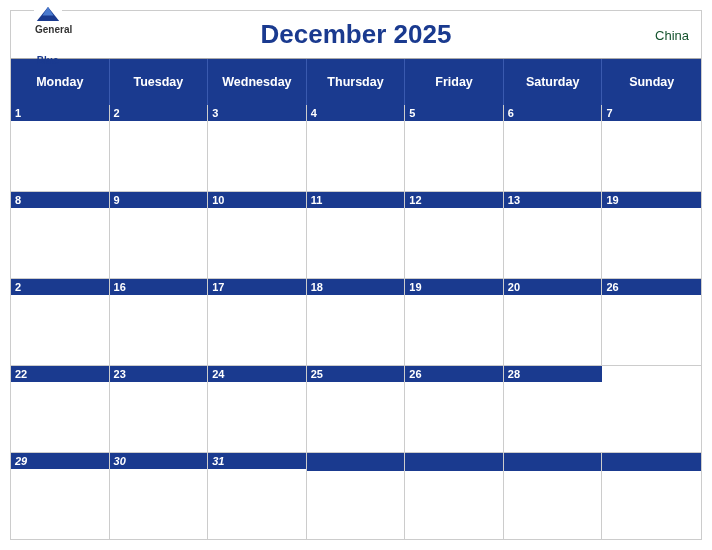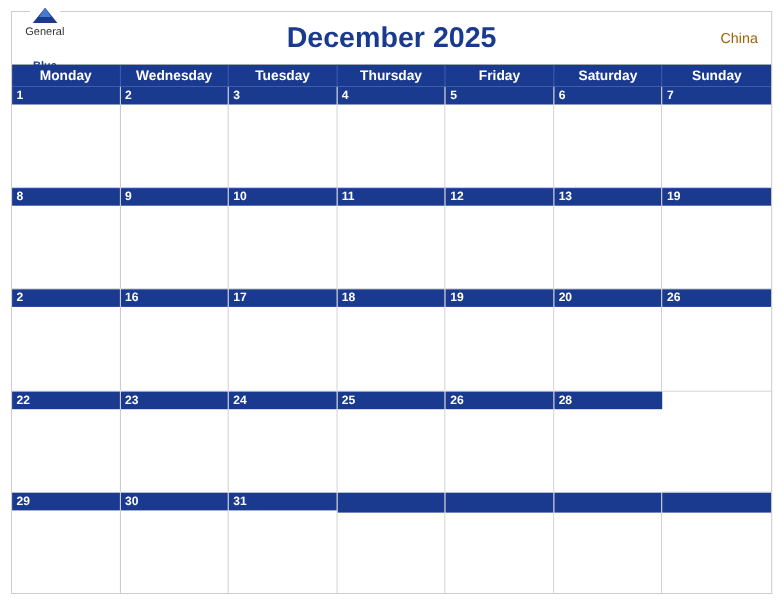--- a/index.html
+++ b/index.html
@@ -37,22 +37,23 @@
       top: 50%;
       transform: translateY(-50%);
       display: flex;
       flex-direction: column;
       align-items: center;
     }
 
     .logo-general {
       font-size: 10px;
       color: #333;
-      font-weight: normal;
+      font-weight: bold;
       line-height: 1.1;
+      margin-left: 12px;
     }
 
     .logo-blue {
       font-size: 10px;
       color: #1a3a8f;
       font-weight: bold;
       line-height: 1.1;
       margin-top: 20px;
     }
 
@@ -67,42 +68,42 @@
       color: #1a3a8f;
       text-align: left;
     }
 
     .country-label {
       position: absolute;
       right: 12px;
       top: 50%;
       transform: translateY(-50%);
       font-size: 13px;
-      color: #a16207;
+      color: #14532d;
     }
 
     .calendar-grid {
       flex: 1;
       display: flex;
       flex-direction: column;
       border-top: 1px solid #aaa;
     }
 
     .day-headers {
       display: grid;
       grid-template-columns: repeat(7, 1fr);
       background: #1a3a8f;
     }
 
     .day-header {
       color: #fff;
       text-align: center;
       font-size: 12.5px;
       font-weight: bold;
-      padding: 3px 2px;
+      padding: 16px 2px;
       border-right: 1px solid #3a5aaf;
     }
 
     .day-header:last-child {
       border-right: none;
     }
 
     .weeks-container {
       flex: 1;
       display: flex;
@@ -111,20 +112,21 @@
 
     .week-row {
       display: grid;
       grid-template-columns: repeat(7, 1fr);
       flex: 1;
       border-bottom: 1px solid #ccc;
     }
 
     .week-row:last-child {
       border-bottom: none;
+      font-style: italic;
     }
 
     .day-cell {
       border-right: 1px solid #ccc;
       position: relative;
       background: #fff;
     }
 
     .day-cell:last-child {
       border-right: none;
@@ -170,22 +172,22 @@
       <span class="logo-general">General</span>
       <span class="logo-blue">Blue</span>
     </div>
     <div class="calendar-title">December 2025</div>
     <div class="country-label">China</div>
   </div>
 
   <div class="calendar-grid">
     <div class="day-headers">
       <div class="day-header">Monday</div>
+      <div class="day-header">Tuesday</div>
       <div class="day-header">Wednesday</div>
-      <div class="day-header">Tuesday</div>
       <div class="day-header">Thursday</div>
       <div class="day-header">Friday</div>
       <div class="day-header">Saturday</div>
       <div class="day-header">Sunday</div>
     </div>
 
     <div class="weeks-container">
 
       <div class="week-row">
         <div class="day-cell has-date">

